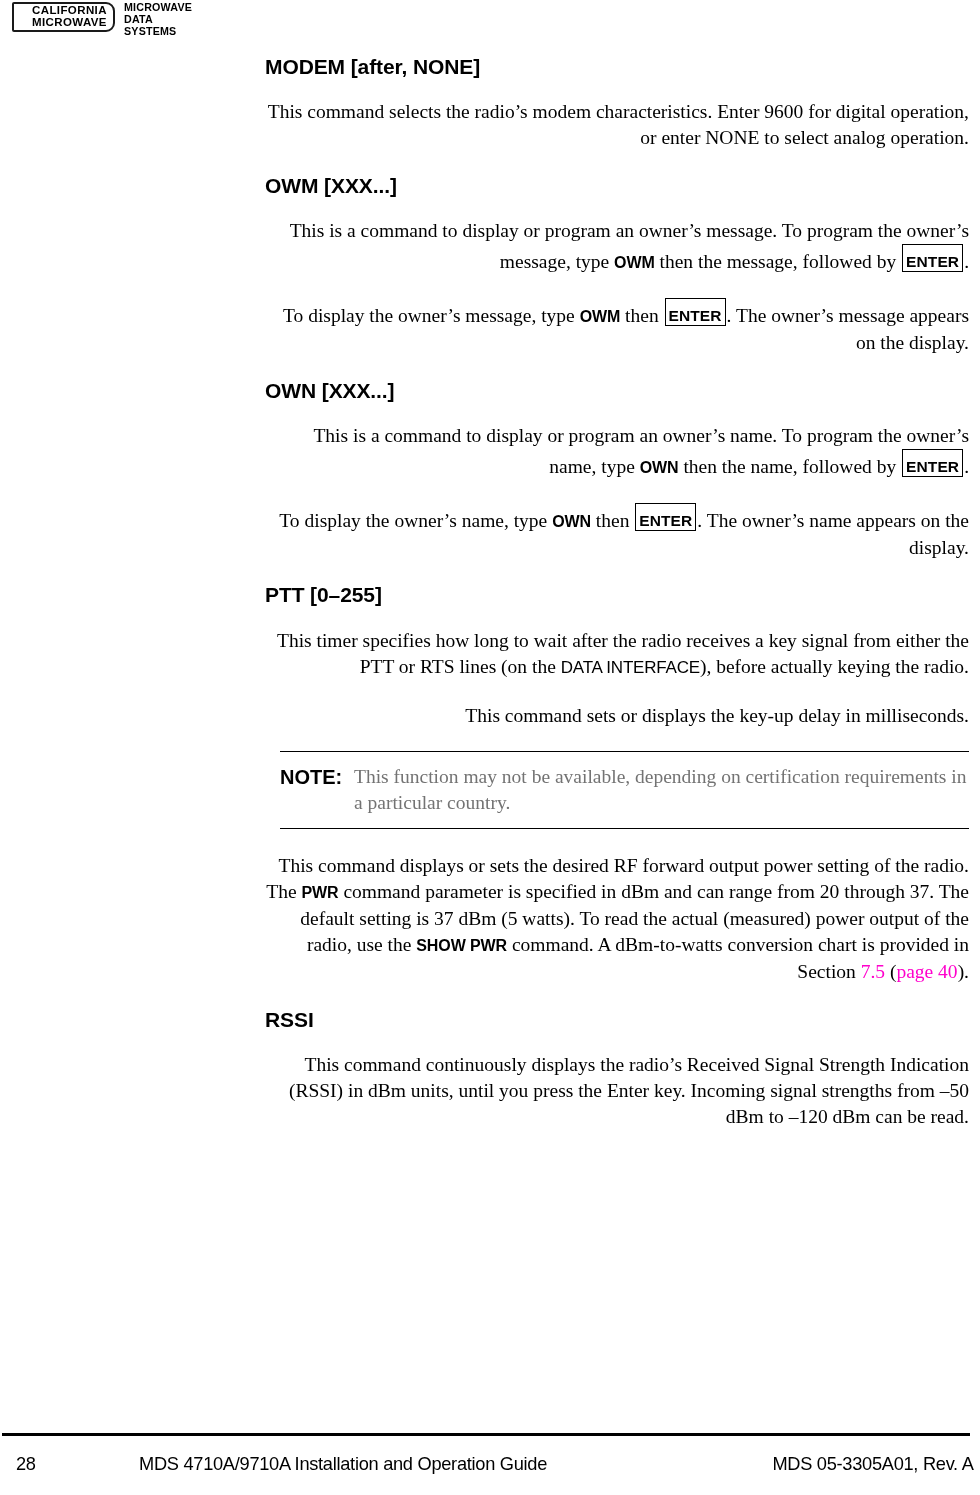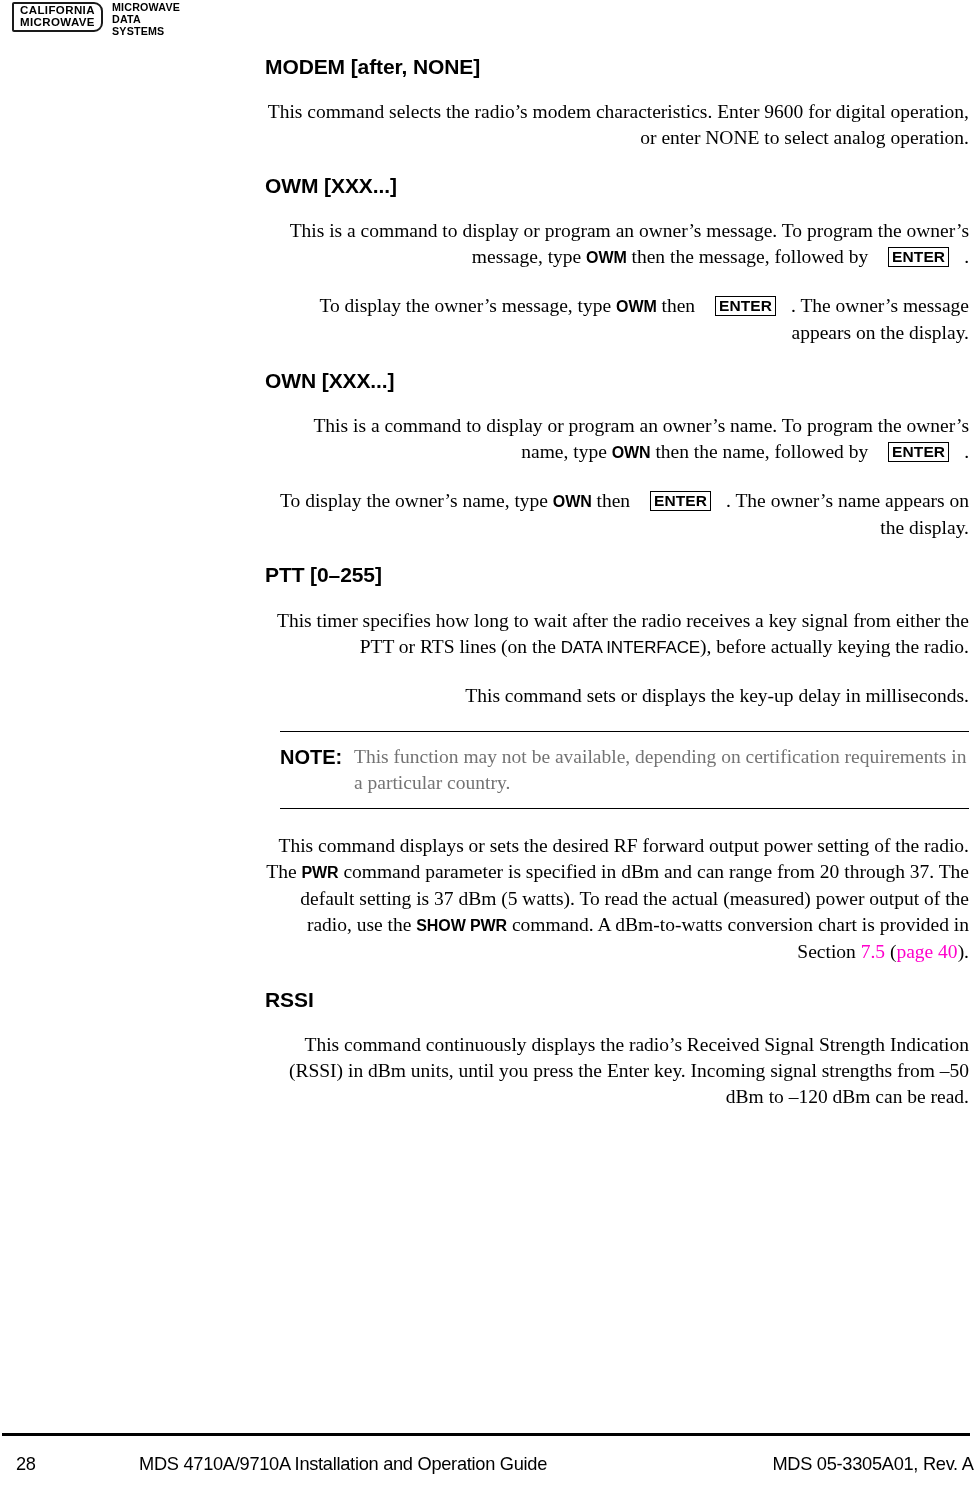--- a/index.html
+++ b/index.html
@@ -27,21 +27,21 @@
   .logo-group {
     position: absolute;
     left: 12px;
     top: 2px;
     display: flex;
     align-items: flex-start;
   }
   .logo-box {
     border: 2px solid #1a1a1a;
     border-radius: 2px 9px 9px 2px;
-    padding: 1px 6px 2px 6px;
+    padding: 1px 6px 2px 18px;
     line-height: 1.02;
     background: #ffffff;
   }
   .logo-box-line {
     font-family: "Liberation Sans", sans-serif;
     font-weight: bold;
     font-size: 11.5px;
     letter-spacing: 0.4px;
     color: #000000;
     white-space: nowrap;
@@ -110,22 +110,22 @@
     font-size: 17px;
     letter-spacing: -0.2px;
   }
   
   .keycap {
     font-family: "Liberation Sans", sans-serif;
     font-weight: bold;
     font-size: 15.5px;
     letter-spacing: 0.1px;
     border: 1.6px solid #000000;
-    padding: 0px 3px 1px 3px;
-    margin: 0 15px;
+    padding: 8px 3px 1px 3px;
+    margin: 0 1px;
     display: inline-block;
     line-height: 1.12;
     vertical-align: 1px;
     white-space: nowrap;
   }
   
   .xref {
     color: #ff00cc;
   }
 

